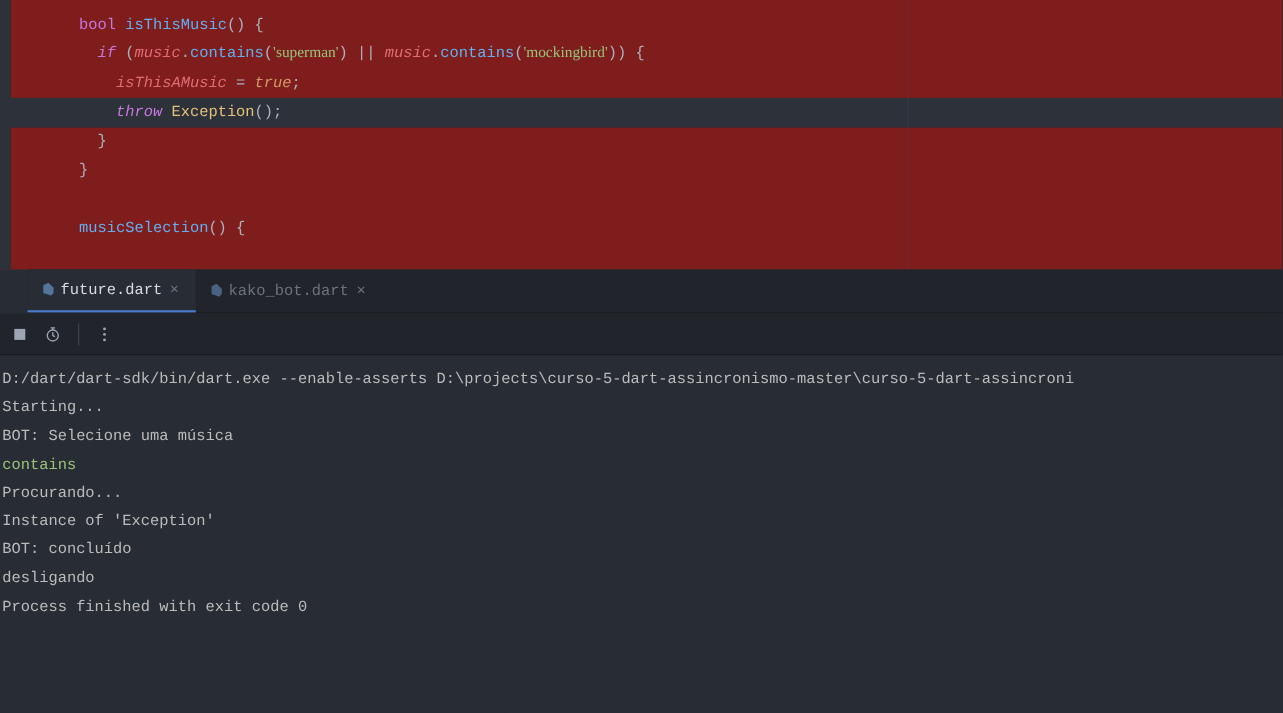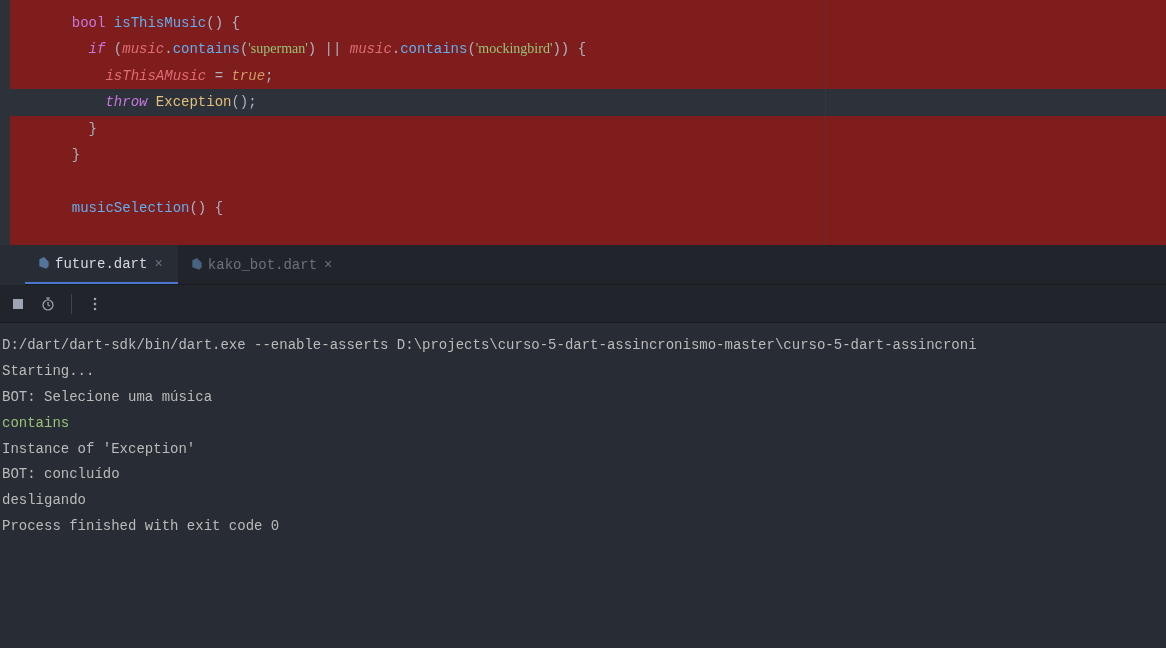--- a/index.html
+++ b/index.html
@@ -203,19 +203,20 @@
         <circle cx="2" cy="12" r="1.3"></circle>
       </svg>
   </div>
 </div>
 
 <div class="console-area">
   <div class="console-line">D:/dart/dart-sdk/bin/dart.exe --enable-asserts D:\projects\curso-5-dart-assincronismo-master\curso-5-dart-assincroni</div>
   <div class="console-line">Starting...</div>
   <div class="console-line">BOT: Selecione uma música</div>
   <div class="console-line console-input">contains</div>
+  <div class="console-line">Procurando...</div>
   <div class="console-line"></div>
   <div class="console-line">Instance of 'Exception'</div>
   <div class="console-line">BOT: concluído</div>
   <div class="console-line">desligando</div>
   <div class="console-line"></div>
   <div class="console-line">Process finished with exit code 0</div>
 </div>
 
 </body></html>

